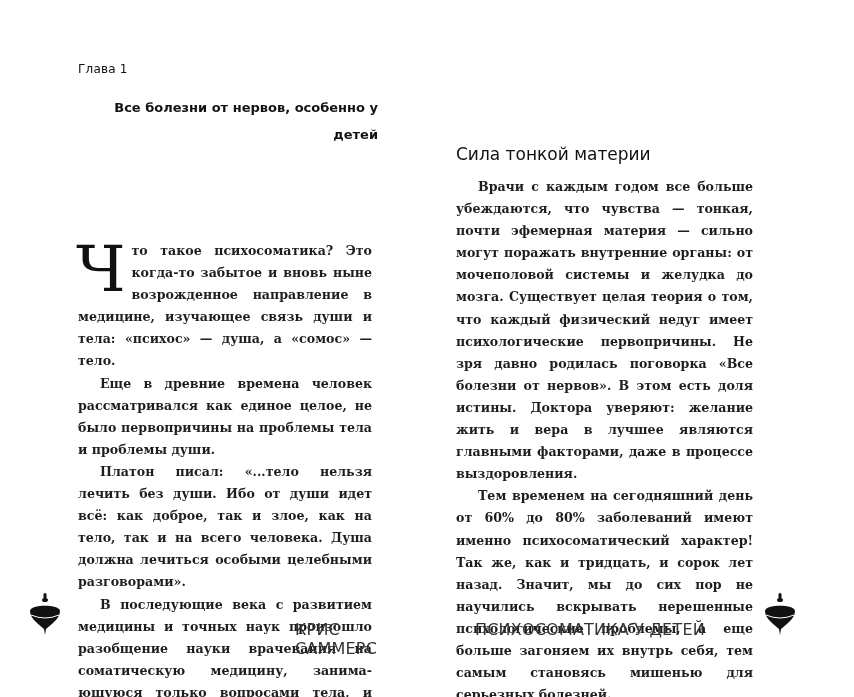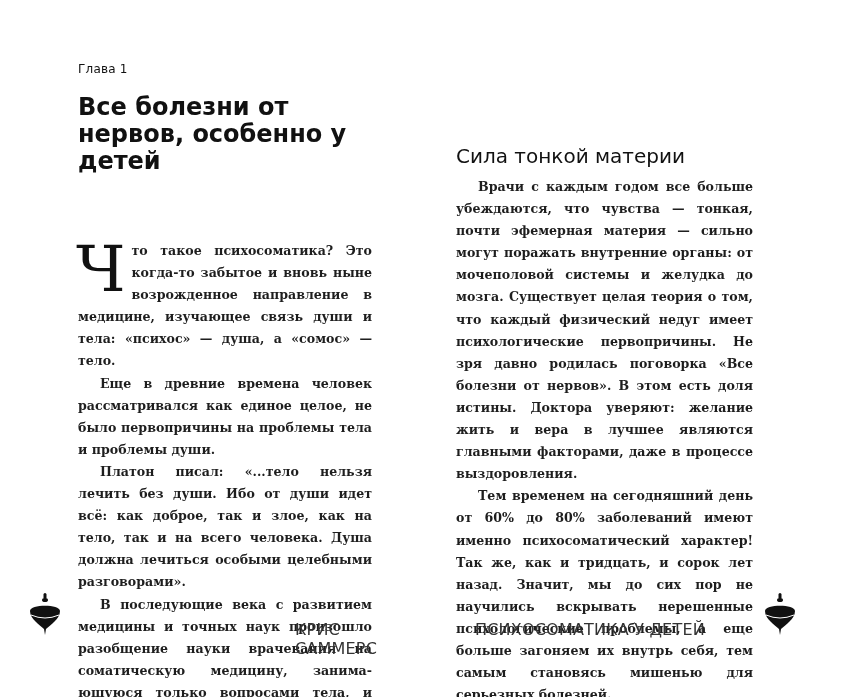--- a/index.html
+++ b/index.html
@@ -8,39 +8,39 @@
   .page-left { left: 0; width: 427px; }
   .page-right { left: 427px; width: 427px; }
 
   .chapter-label {
     position: absolute; left: 78px; top: 62px;
     font-family: "DejaVu Sans", sans-serif; font-size: 12px; font-weight: normal; color: #111;
     letter-spacing: 0.2px;
   }
   .chapter-title {
     position: absolute; left: 78px; top: 94px; width: 300px;
-    font-family: "DejaVu Sans", sans-serif; font-size: 24px; font-weight: bold; line-height: 27px; color: #111;
+    font-family: "DejaVu Sans", sans-serif; font-size: 13px; font-weight: bold; line-height: 27px; color: #111; text-align: right;
   }
   .body-text {
     font-family: "DejaVu Serif", serif; font-size: 12.6px; line-height: 22.1px; color: #1e1e1e;
     text-align: justify; font-weight: bold;
   }
   .body-text p { margin: 0; text-indent: 22px; hyphens: manual; }
   .body-text p.no-indent { text-indent: 0; }
   .left-text { position: absolute; left: 78px; top: 240px; width: 294px; }
   .right-text-top { position: absolute; left: 29px; top: 62px; width: 297px; }
   .right-text-main { position: absolute; left: 29px; top: 176px; width: 297px; }
 
   .dropcap {
     float: left; font-family: "DejaVu Serif", serif; font-size: 64px; line-height: 54px;
     margin: 2px 6px 0 -2px; font-weight: normal; color: #111;
   }
   .section-heading {
     position: absolute; left: 29px; top: 144px;
-    font-family: "DejaVu Sans", sans-serif; font-size: 20px; font-weight: normal; color: #111;
+    font-family: "DejaVu Sans", sans-serif; font-size: 17px; font-weight: normal; color: #111;
   }
   .running-head {
     position: absolute; top: 620px;
     font-family: "DejaVu Sans", sans-serif; font-size: 16px; color: #333; letter-spacing: 0.2px;
   }
   .rh-left { left: 295px; }
   .rh-right { left: 48px; text-align: right; }
 
   .folio { position: absolute; top: 593px; width: 34px; height: 44px; }
   .folio-left { left: 28px; }

